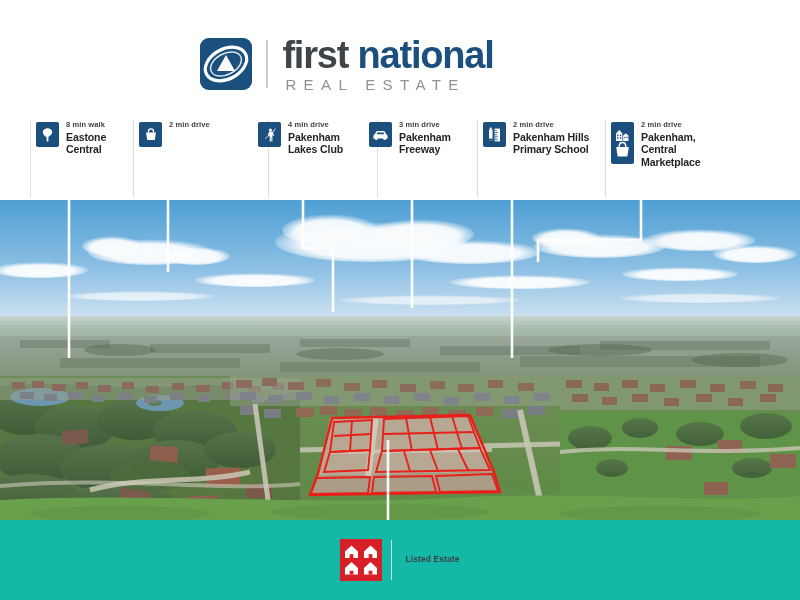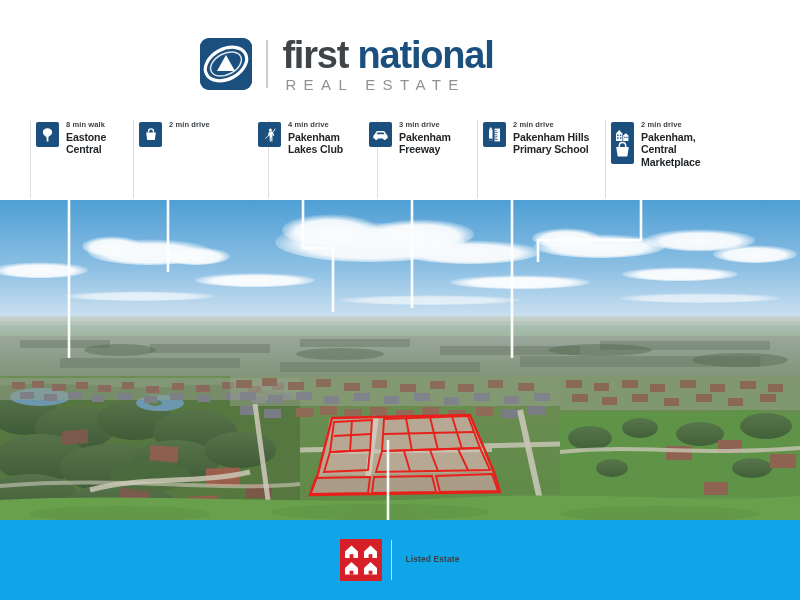--- a/index.html
+++ b/index.html
@@ -81,21 +81,21 @@
   
   #leader-layer{
     position:absolute; left:0; top:150px; width:800px; height:420px;
     pointer-events:none;
   }
   #leader-layer svg{ display:block; width:800px; height:420px; }
 
   
   #estate-footer{
     position:absolute; left:0; top:520px; width:800px; height:80px;
-    background:#0ea5e9; display:flex; align-items:center; justify-content:center;
+    background:#14b8a6; display:flex; align-items:center; justify-content:center;
   }
   .estate-lockup{ display:flex; align-items:center; gap:9px; }
   .estate-mark{ width:42px; height:42px; flex:none; }
   .estate-mark svg{ display:block; }
   .estate-divider{ width:1px; height:40px; background:#d5d8db; flex:none; }
   .estate-text{ display:flex; flex-direction:column; padding-left:4px; }
   .estate-kicker{
     font-size:8.4px; font-weight:bold; color:#3c4145;
     letter-spacing:0.15px; margin-bottom:2px;
   }

